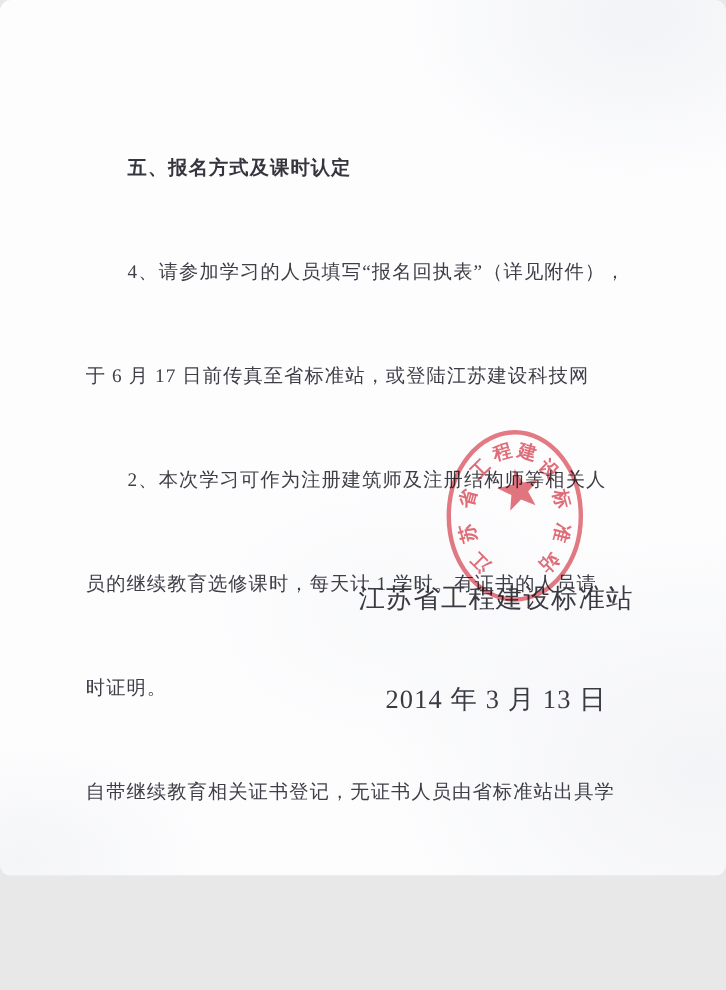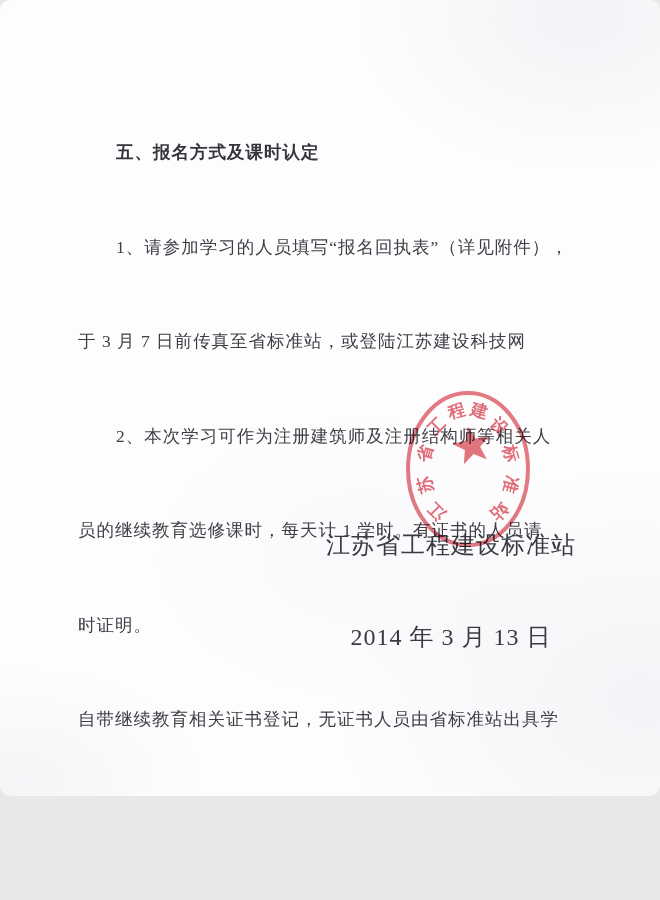--- a/index.html
+++ b/index.html
@@ -92,22 +92,22 @@
     font-family: "Liberation Serif", "DejaVu Serif", serif;
   }
 </style>
 </head>
 <body>
 
 <div class="paper">
 
   <div class="body-text">
     <div class="line heading">五、报名方式及课时认定</div>
-    <div class="line indent">1、请参加学习的人员填写“报名回执表”（详见附件），</div>
-    <div class="line">于 3 月 7 日前传真至省标准站，或登陆江苏建设科技网</div>
+    <div class="line indent">4、请参加学习的人员填写“报名回执表”（详见附件），</div>
+    <div class="line">于 6 月 17 日前传真至省标准站，或登陆江苏建设科技网</div>
     <div class="line indent">2、本次学习可作为注册建筑师及注册结构师等相关人</div>
     <div class="line">员的继续教育选修课时，每天计 1 学时。有证书的人员请</div>
     <div class="line">时证明。</div>
     <div class="line">自带继续教育相关证书登记，无证书人员由省标准站出具学</div>
     <div class="line heading">六、联系人及电话</div>
     
   </div>
 
   <div class="signature">
     <div>江苏省工程建设标准站</div>

